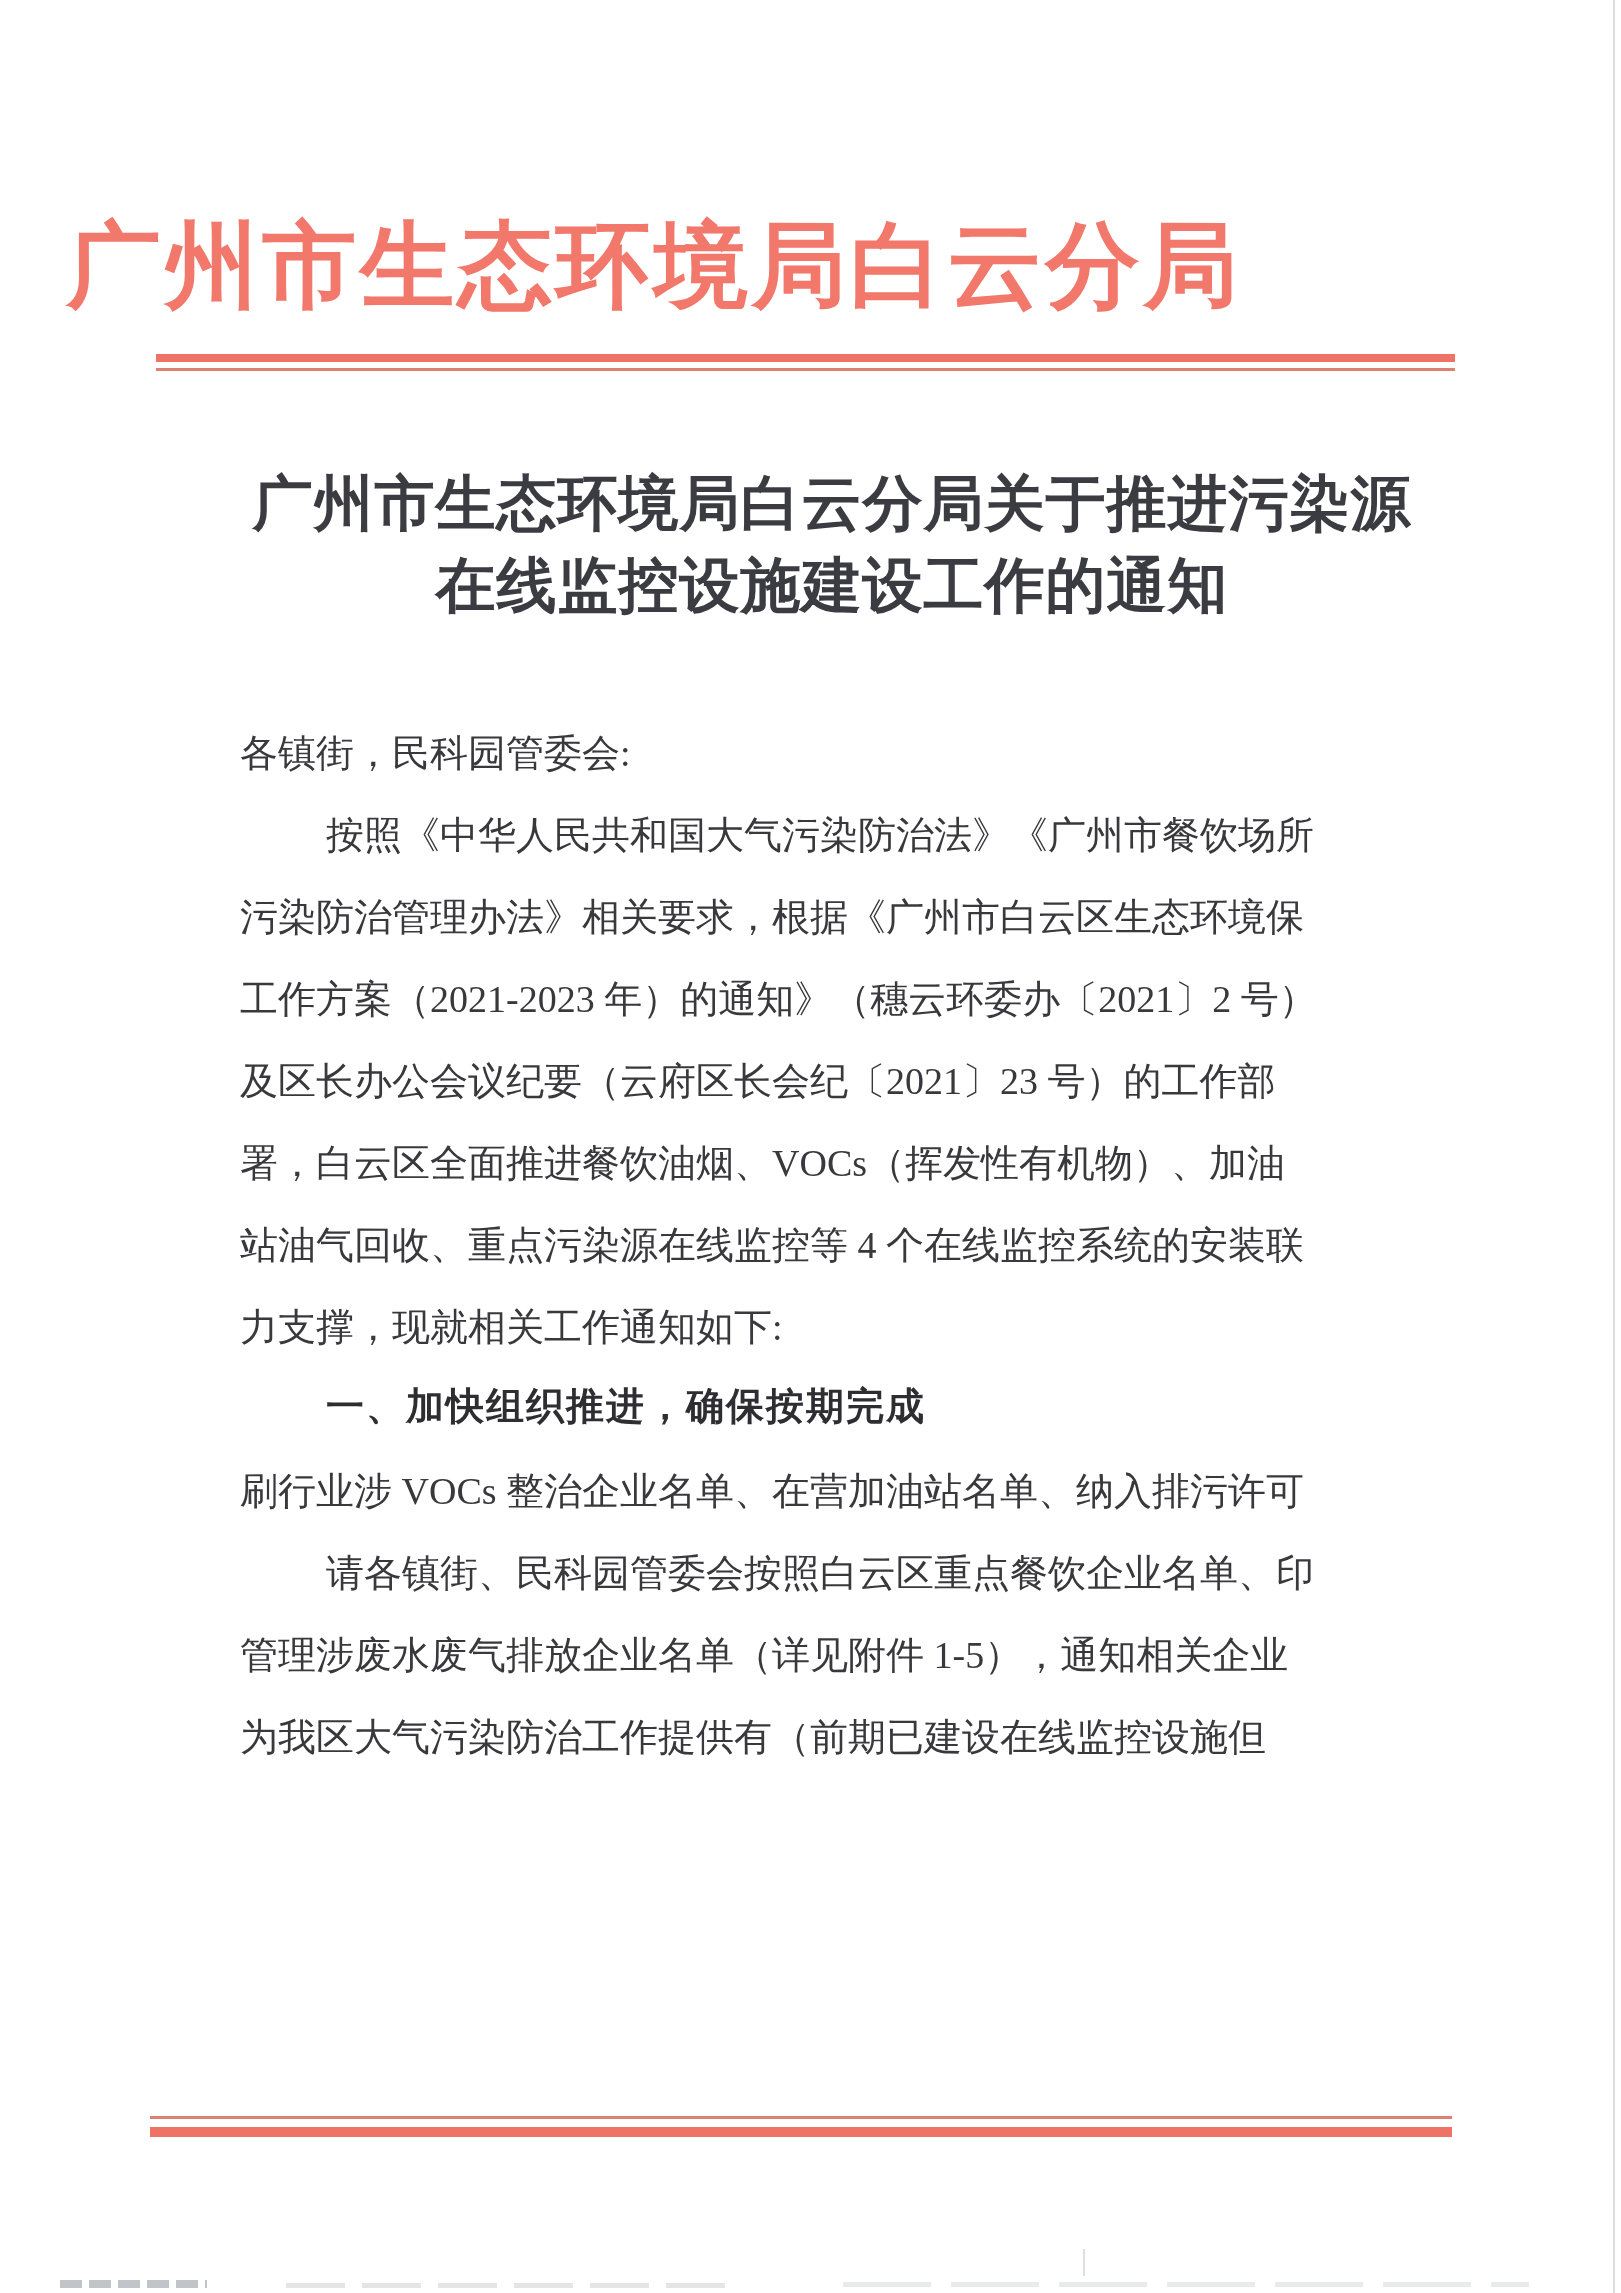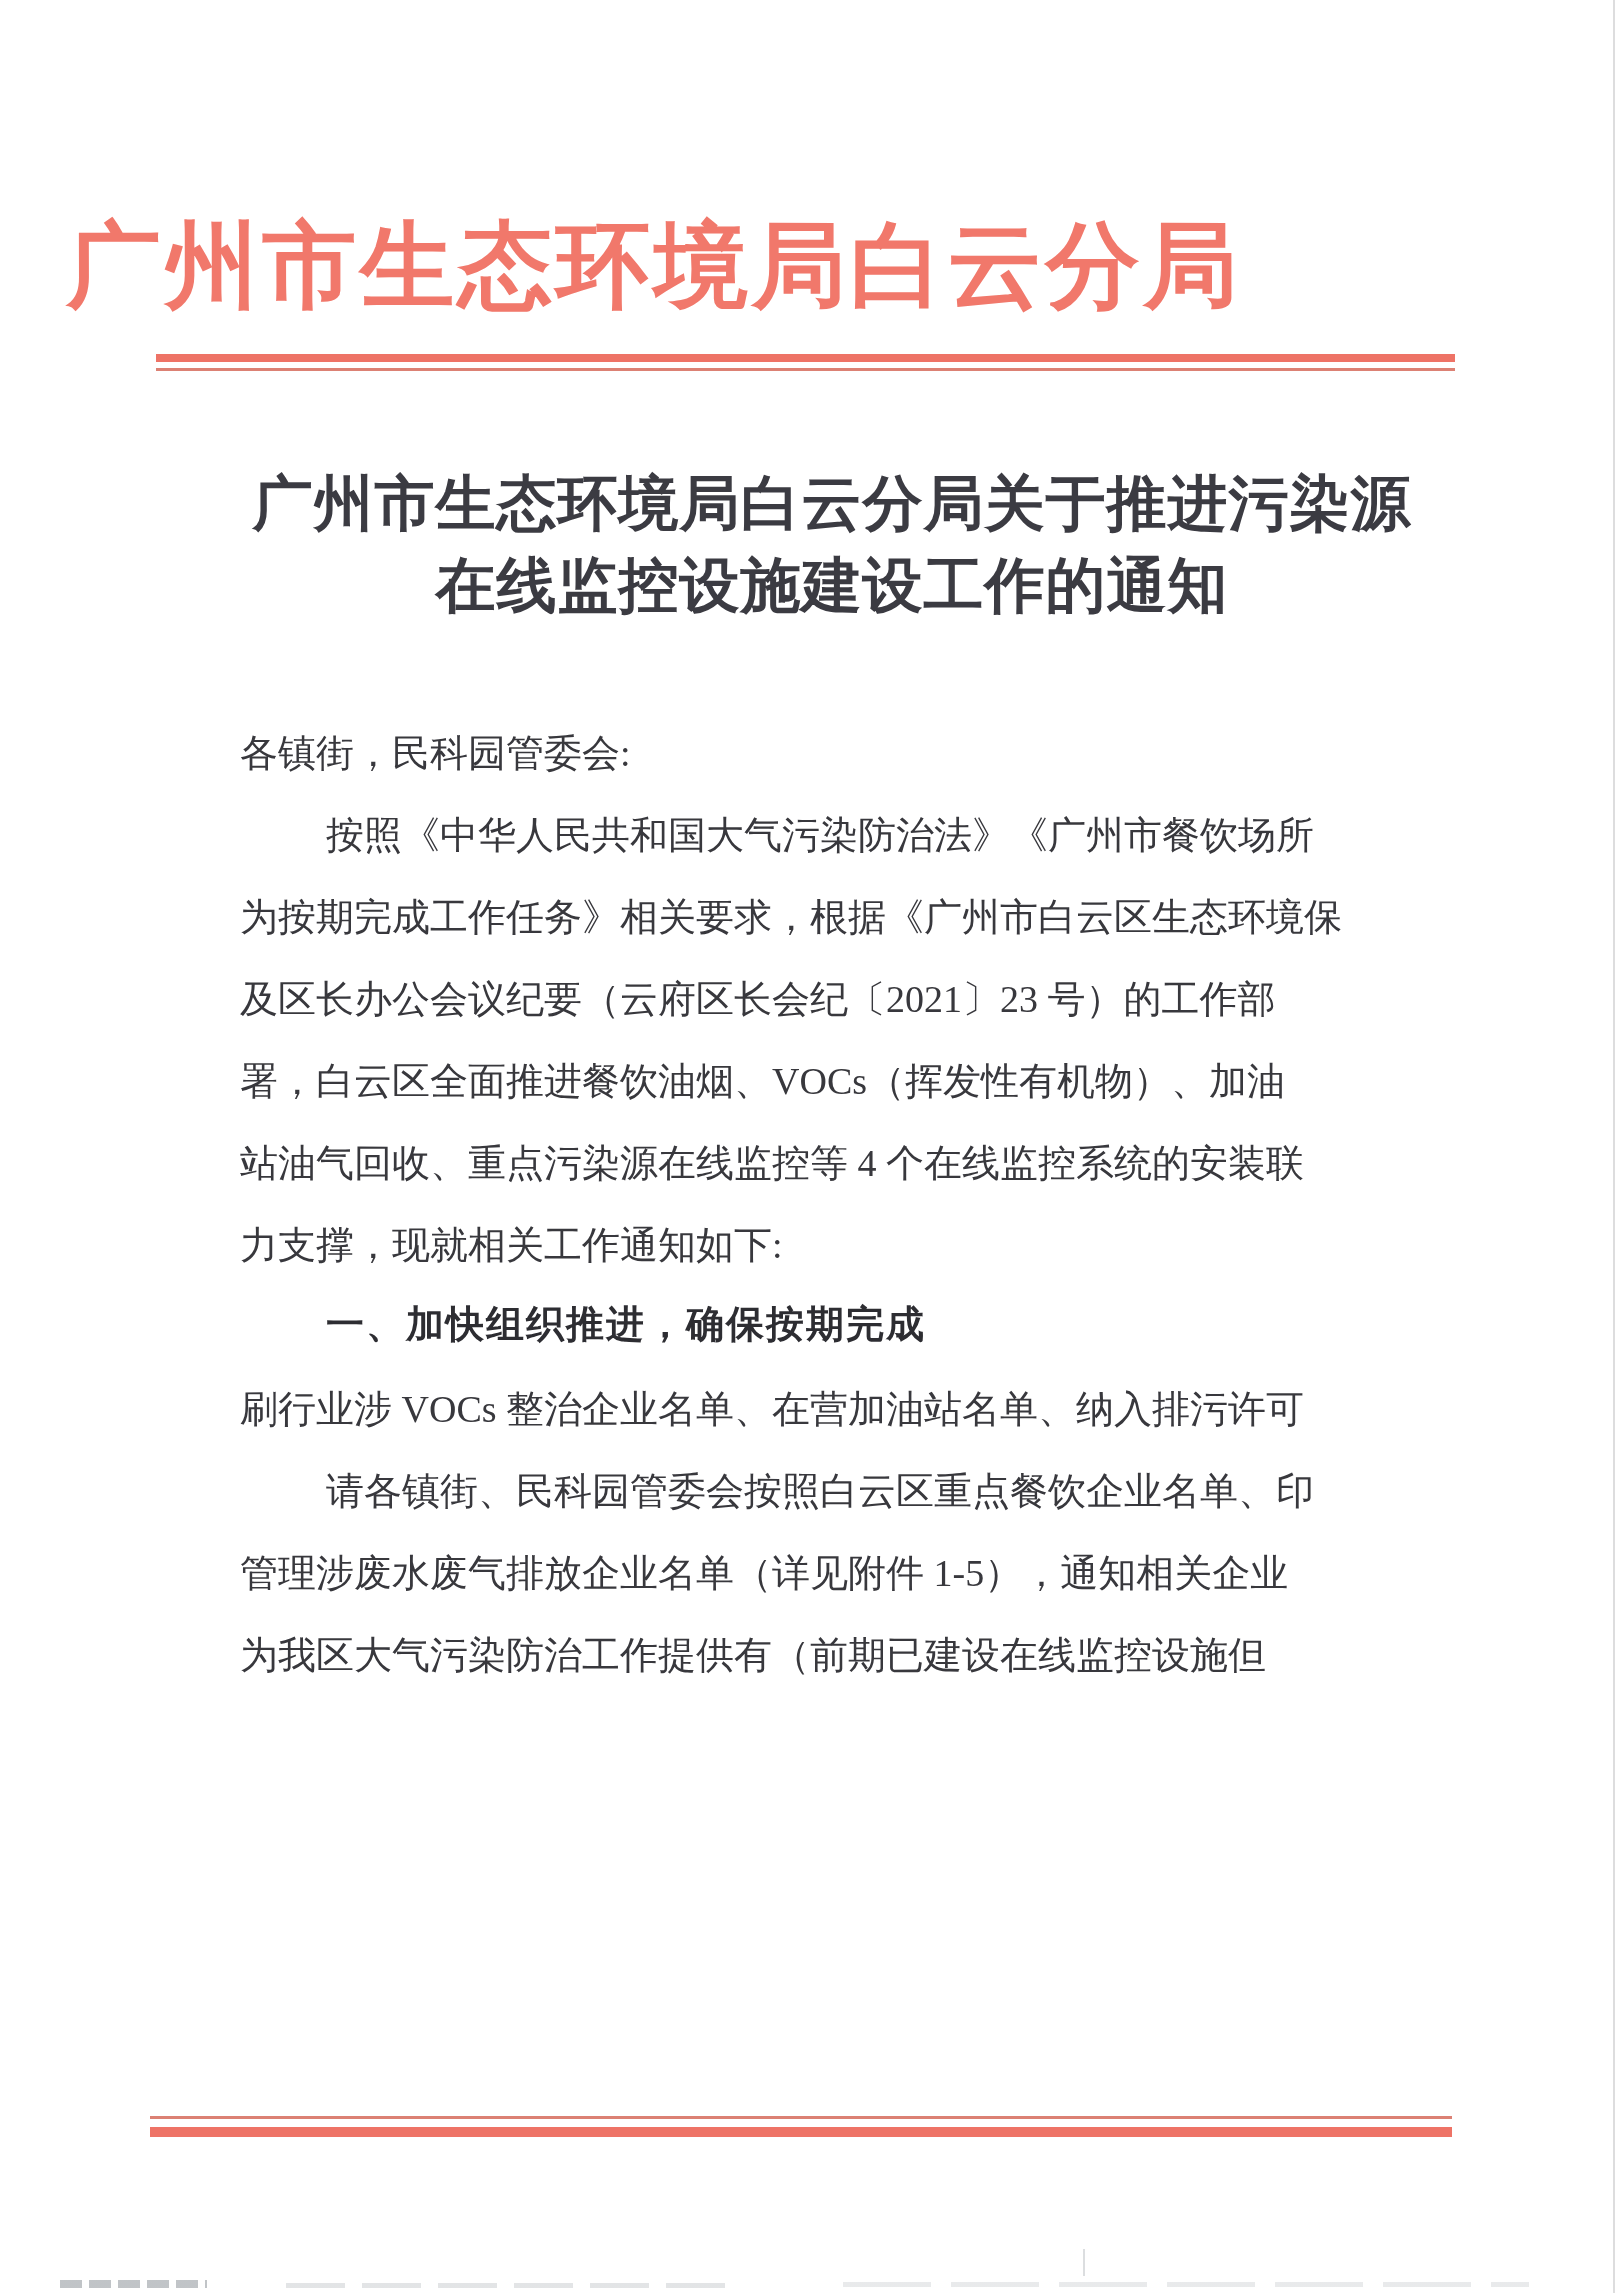--- a/index.html
+++ b/index.html
@@ -91,21 +91,22 @@
   <div class="rule rule-header-thin"></div>
 
   <div class="doc-title">
     <div>广州市生态环境局白云分局关于推进污染源</div>
     <div>在线监控设施建设工作的通知</div>
   </div>
 
   <div class="doc-body" id="body-lines">
       <div class="body-line">各镇街，民科园管委会:</div>
       <div class="body-line indent">按照《中华人民共和国大气污染防治法》《广州市餐饮场所</div>
-      <div class="body-line">为按期完成工作任务》相关要求，根据《广州市白云区生态环境保</div>
+      <div class="body-line">污染防治管理办法》相关要求，根据《广州市白云区生态环境保</div>
+      <div class="body-line">工作方案（2021-2023 年）的通知》（穗云环委办〔2021〕2 号）</div>
       <div class="body-line">及区长办公会议纪要（云府区长会纪〔2021〕23 号）的工作部</div>
       <div class="body-line">署，白云区全面推进餐饮油烟、VOCs（挥发性有机物）、加油</div>
       <div class="body-line">站油气回收、重点污染源在线监控等 4 个在线监控系统的安装联</div>
       <div class="body-line">力支撑，现就相关工作通知如下:</div>
       <div class="body-line indent bold">一、加快组织推进，确保按期完成</div>
       <div class="body-line">刷行业涉 VOCs 整治企业名单、在营加油站名单、纳入排污许可</div>
       <div class="body-line indent">请各镇街、民科园管委会按照白云区重点餐饮企业名单、印</div>
       <div class="body-line">管理涉废水废气排放企业名单（详见附件 1-5），通知相关企业</div>
       <div class="body-line">为我区大气污染防治工作提供有（前期已建设在线监控设施但</div>
     </div>

